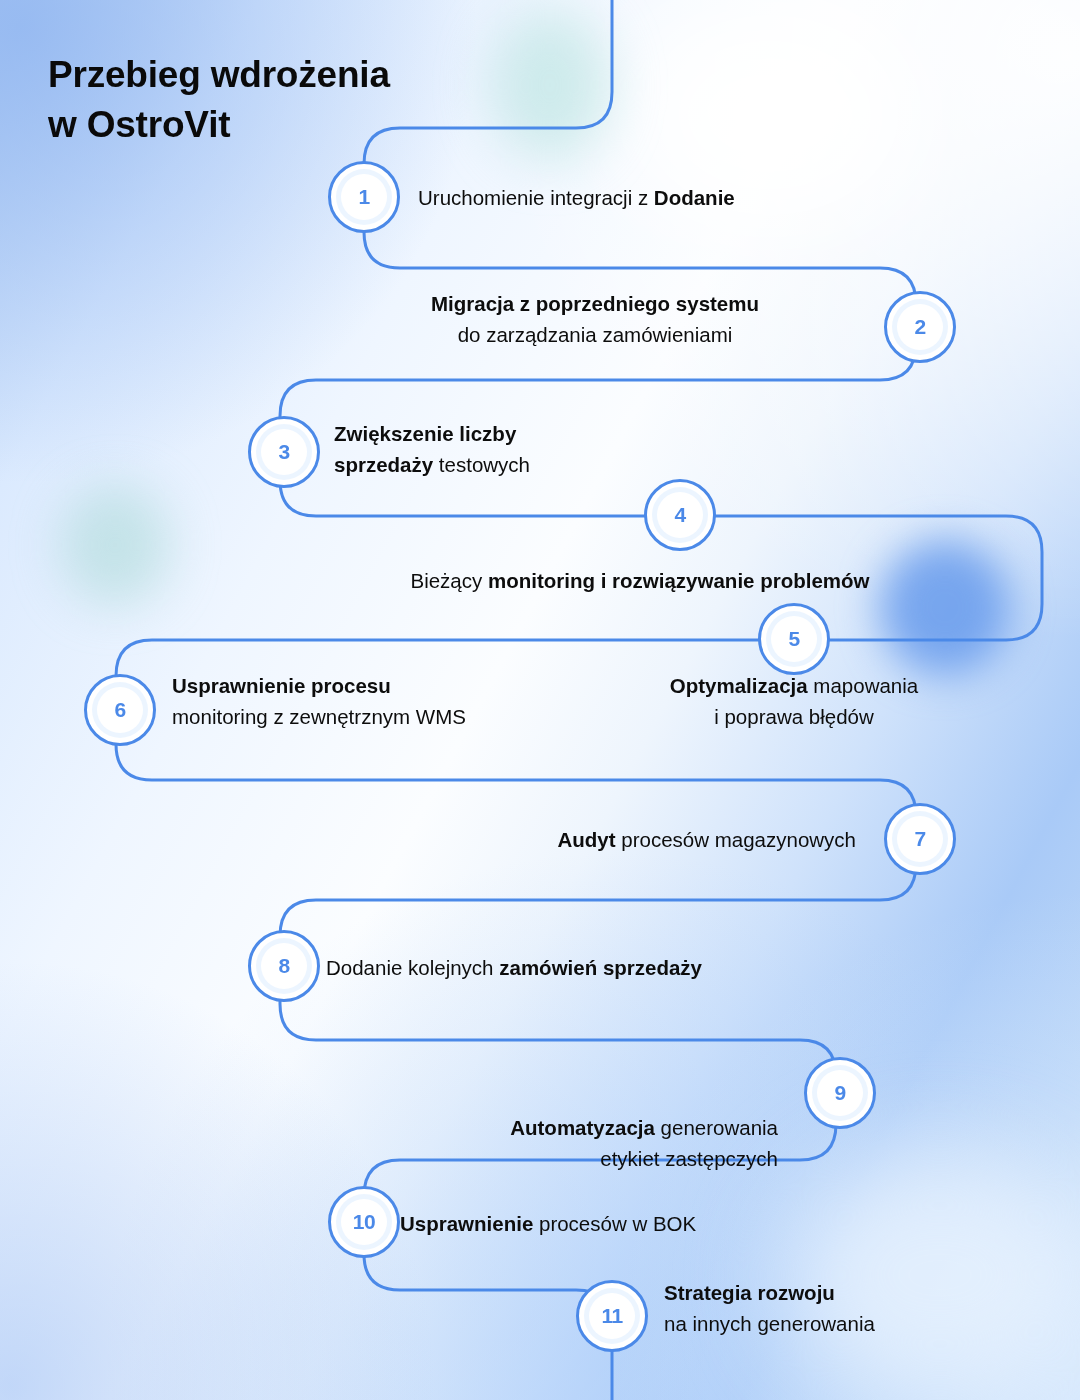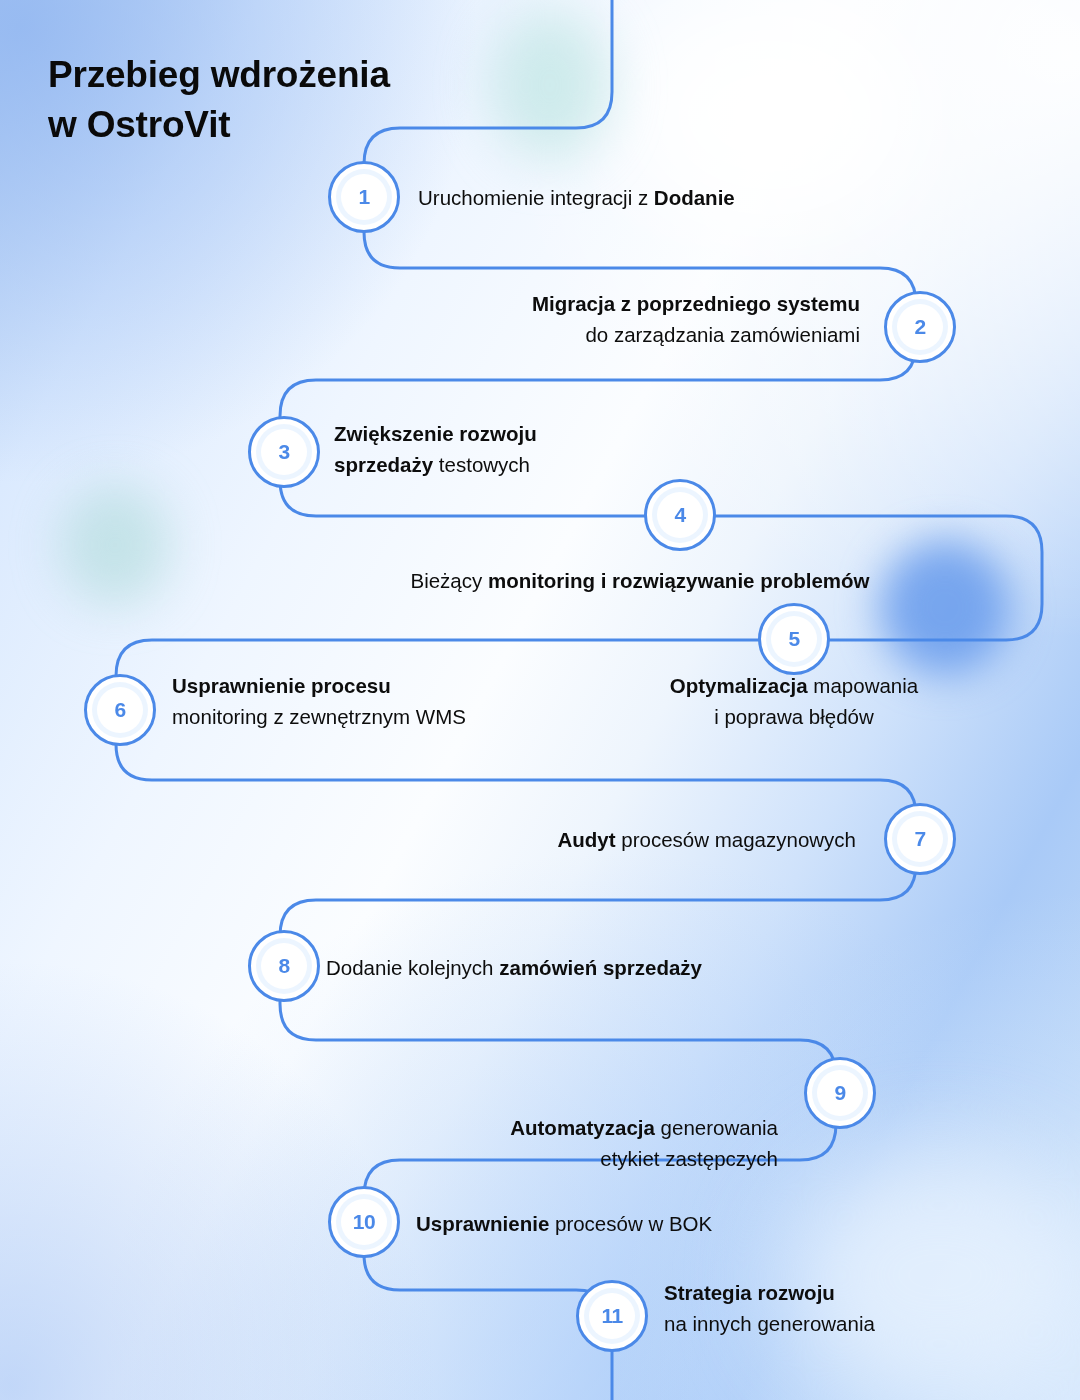--- a/index.html
+++ b/index.html
@@ -167,26 +167,26 @@
 w OstroVit</div>
 
   <div class="node" style="left:328px;top:161px;">
     <div class="disc">1</div>
   </div>
   <div class="label al-left" style="left:418px;top:182px;width:520px;"><div>Uruchomienie integracji z <b>Dodanie</b></div></div>
 
   <div class="node" style="left:884px;top:291px;">
     <div class="disc">2</div>
   </div>
-  <div class="label al-right" style="left:330px;top:288px;width:530px;"><div><b>Migracja z poprzedniego systemu</b></div><div>do zarządzania zamówieniami</div></div>
+  <div class="label al-right" style="left:330px;top:288px;width:530px;text-align:center;"><div><b>Migracja z poprzedniego systemu</b></div><div>do zarządzania zamówieniami</div></div>
 
   <div class="node" style="left:248px;top:416px;">
     <div class="disc">3</div>
   </div>
-  <div class="label al-left" style="left:334px;top:418px;width:420px;"><div><b>Zwiększenie rozwoju</b></div><div><b>sprzedaży</b> testowych</div></div>
+  <div class="label al-left" style="left:334px;top:418px;width:420px;"><div><b>Zwiększenie liczby</b></div><div><b>sprzedaży</b> testowych</div></div>
 
   <div class="node" style="left:644px;top:479px;">
     <div class="disc">4</div>
   </div>
   <div class="label al-center" style="left:240px;top:565px;width:800px;"><div>Bieżący <b>monitoring i rozwiązywanie problemów</b></div></div>
 
   <div class="node" style="left:758px;top:603px;">
     <div class="disc">5</div>
   </div>
   <div class="label al-center" style="left:594px;top:670px;width:400px;"><div><b>Optymalizacja</b> mapowania</div><div>i poprawa błędów</div></div>
@@ -207,20 +207,20 @@
   <div class="label al-left" style="left:326px;top:952px;width:520px;"><div>Dodanie kolejnych <b>zamówień sprzedaży</b></div></div>
 
   <div class="node" style="left:804px;top:1057px;">
     <div class="disc">9</div>
   </div>
   <div class="label al-right" style="left:330px;top:1112px;width:448px;"><div><b>Automatyzacja</b> generowania</div><div>etykiet zastępczych</div></div>
 
   <div class="node" style="left:328px;top:1186px;">
     <div class="disc">10</div>
   </div>
-  <div class="label al-left" style="left:416px;top:1208px;width:500px;"><div><b>Usprawnienie</b> procesów w BOK</div></div>
+  <div class="label al-left" style="left:400px;top:1208px;width:500px;"><div><b>Usprawnienie</b> procesów w BOK</div></div>
 
   <div class="node" style="left:576px;top:1280px;">
     <div class="disc">11</div>
   </div>
   <div class="label al-left" style="left:664px;top:1277px;width:400px;"><div><b>Strategia rozwoju</b></div><div>na innych generowania</div></div>
 
 </div>
 
 </body></html>

